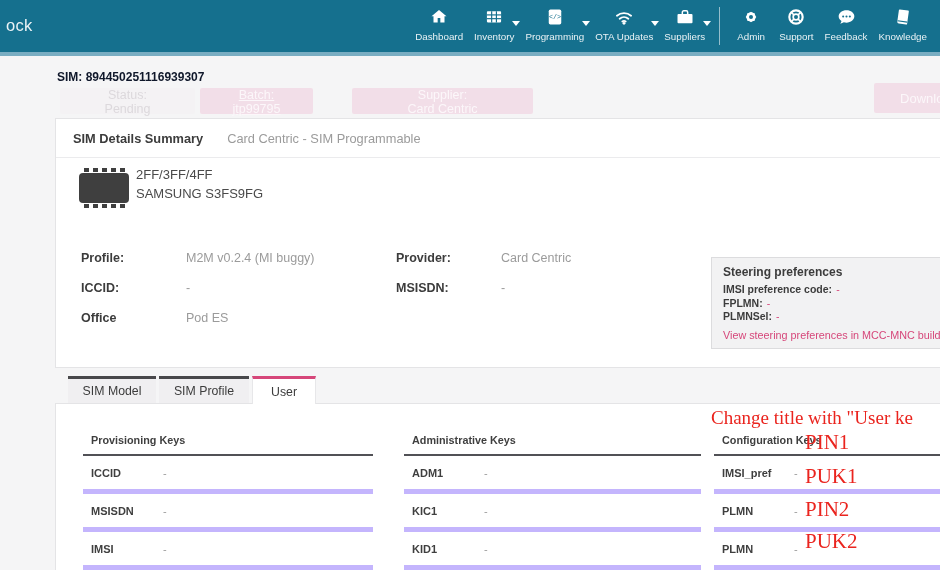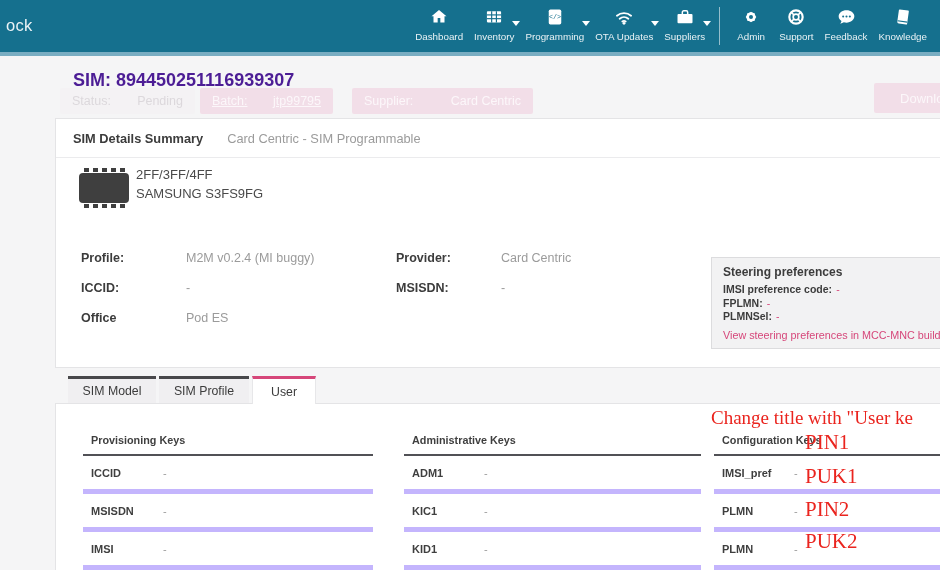--- a/index.html
+++ b/index.html
@@ -10,25 +10,25 @@
   .topnav{position:absolute;left:0;top:0;width:940px;height:52px;background:#15708e;border-bottom:4px solid #79adc2;z-index:10;padding-left:13px;}
   .brand{position:absolute;left:6px;top:16px;color:#eaf3f6;font-size:16.5px;letter-spacing:.3px;}
   .nav-items{position:absolute;right:26px;top:6px;display:flex;align-items:flex-start;gap:11px;}
   .nav-item{position:relative;display:flex;flex-direction:column;align-items:center;min-width:34px;cursor:pointer;}
   .nav-item .ic{height:22px;display:flex;align-items:center;justify-content:center;}
   .nav-item .lbl{margin-top:3px;font-size:9.8px;color:#e9f2f5;white-space:nowrap;}
   .caret{position:absolute;right:-6px;top:15px;width:0;height:0;border-left:4px solid transparent;border-right:4px solid transparent;border-top:5px solid #fff;}
   .nav-sep{width:1px;height:38px;background:rgba(255,255,255,.55);margin:1px 3px 0 3px;}
 
   
-  .page-title{position:absolute;left:57px;top:70px;font-size:18px;font-weight:bold;color:#4c1d95;z-index:3;margin-left:16px;}
-  .badge{position:absolute;top:88px;height:26px;display:flex;justify-content:space-between;align-items:center;padding:0 12px;font-size:12.5px;border-radius:2px;box-sizing:border-box;z-index:2;}
+  .page-title{position:absolute;left:57px;top:70px;font-size:12px;font-weight:bold;color:#0f172a;z-index:3;}
+  .badge{position:absolute;top:88px;height:26px;display:flex;justify-content:space-between;align-items:center;padding:0 12px;font-size:12.5px;border-radius:2px;box-sizing:border-box;z-index:2;flex-direction:column;}
   .badge-status{left:60px;width:135px;background:#f4f2f4;color:#dcd8dc;}
   .badge-pink{background:#f2dee8;color:#fcf7fa;}
-  .badge-batch{left:200px;width:133px;text-decoration:underline;}
+  .badge-batch{left:200px;width:113px;text-decoration:underline;}
   .badge-supplier{left:352px;width:181px;}
   .download-btn{position:absolute;left:874px;top:83px;width:110px;height:30px;background:#f2dee8;color:#fcf7fa;font-size:13px;border:none;border-radius:2px;cursor:pointer;z-index:2;font-family:"Liberation Sans",sans-serif;}
 
   
   .card{position:absolute;background:#fff;border:1px solid #e4e4e6;box-sizing:border-box;}
   .card-summary{left:55px;top:118px;width:902px;height:250px;}
   .card-head{height:38px;border-bottom:1px solid #ebebed;display:flex;align-items:center;padding-left:17px;}
   .card-head .t{font-size:12.8px;font-weight:bold;color:#3c3c3c;}
   .card-head .s{font-size:12.8px;color:#9b9b9b;margin-left:24px;}
 

